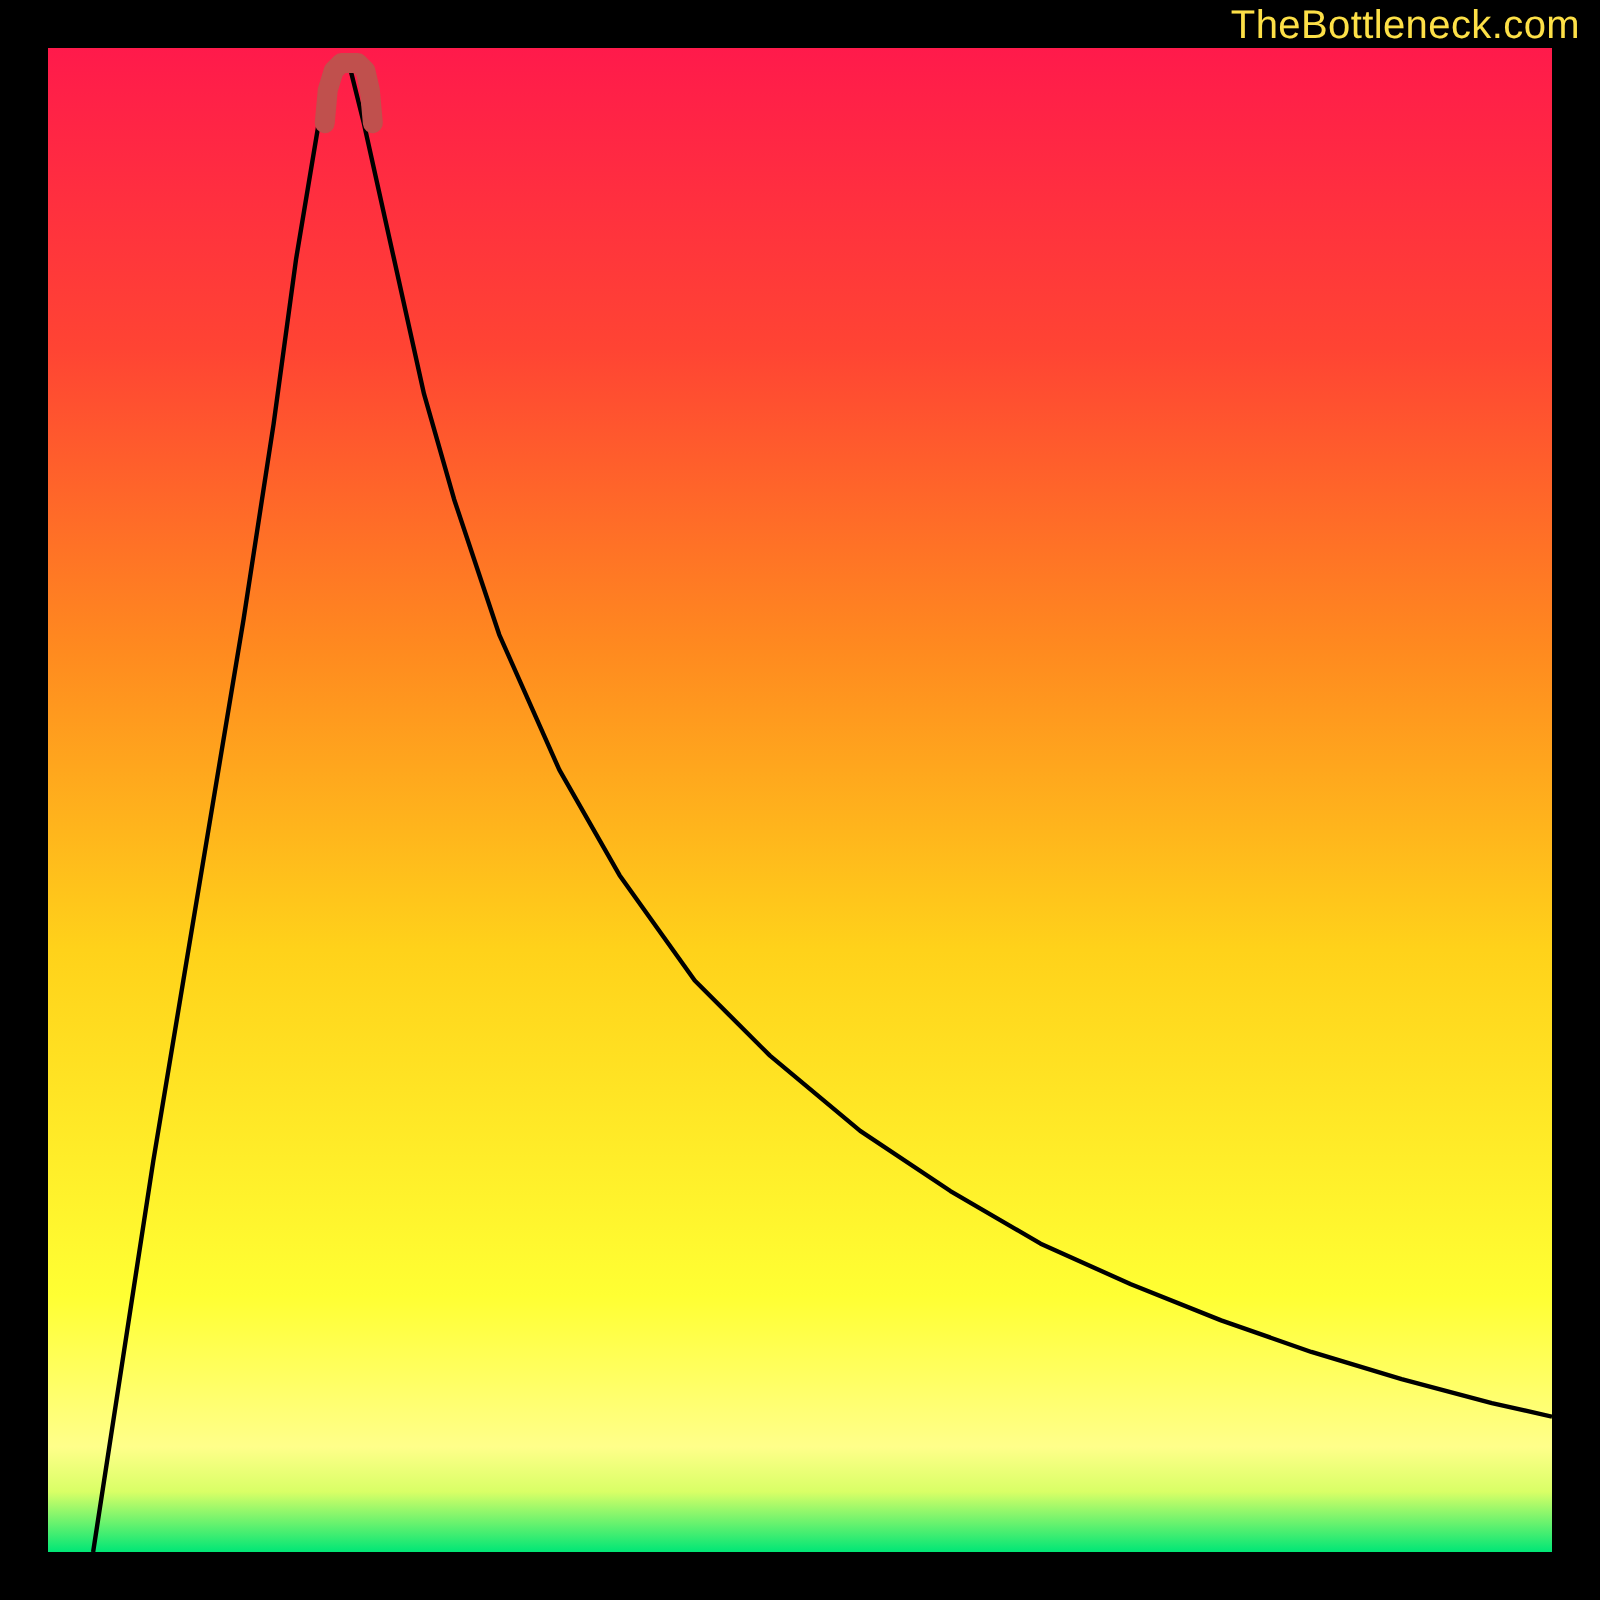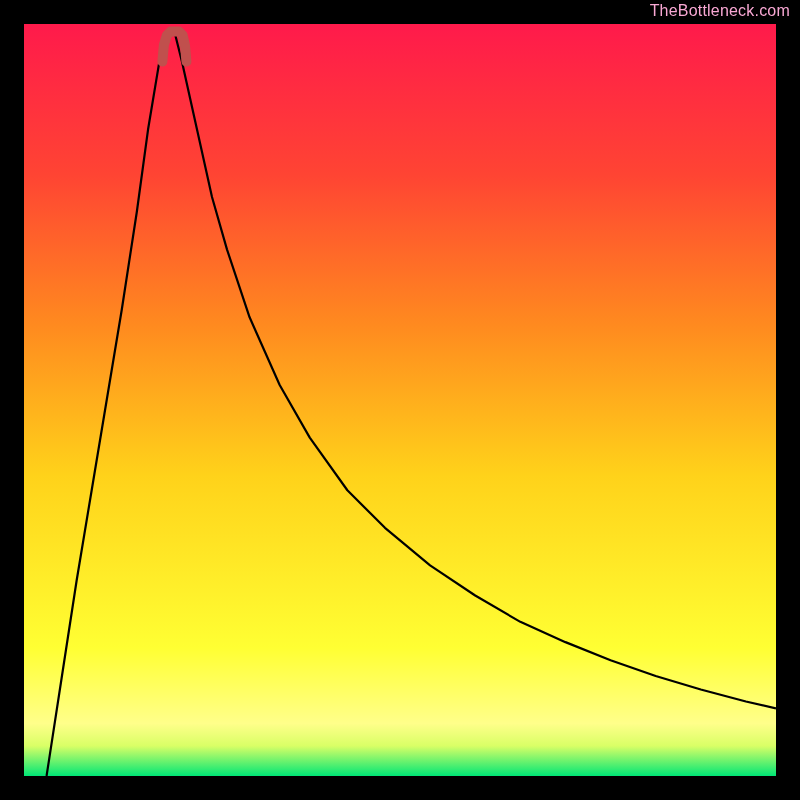--- a/index.html
+++ b/index.html
@@ -23,22 +23,22 @@
     position: absolute;
     left: 0;
     top: 0;
     width: 752px;
     height: 752px;
   }
   .watermark {
     position: absolute;
     top: 2px;
     right: 10px;
-    color: #f9a8d4;
-    font-size: 16px;
+    color: #fde047;
+    font-size: 20px;
     font-weight: 500;
     letter-spacing: 0.2px;
     user-select: none;
   }
 </style>
 </head>
 <body>
 
 <div class="frame">
   <svg class="plot" viewBox="0 0 752 752" preserveAspectRatio="none">

